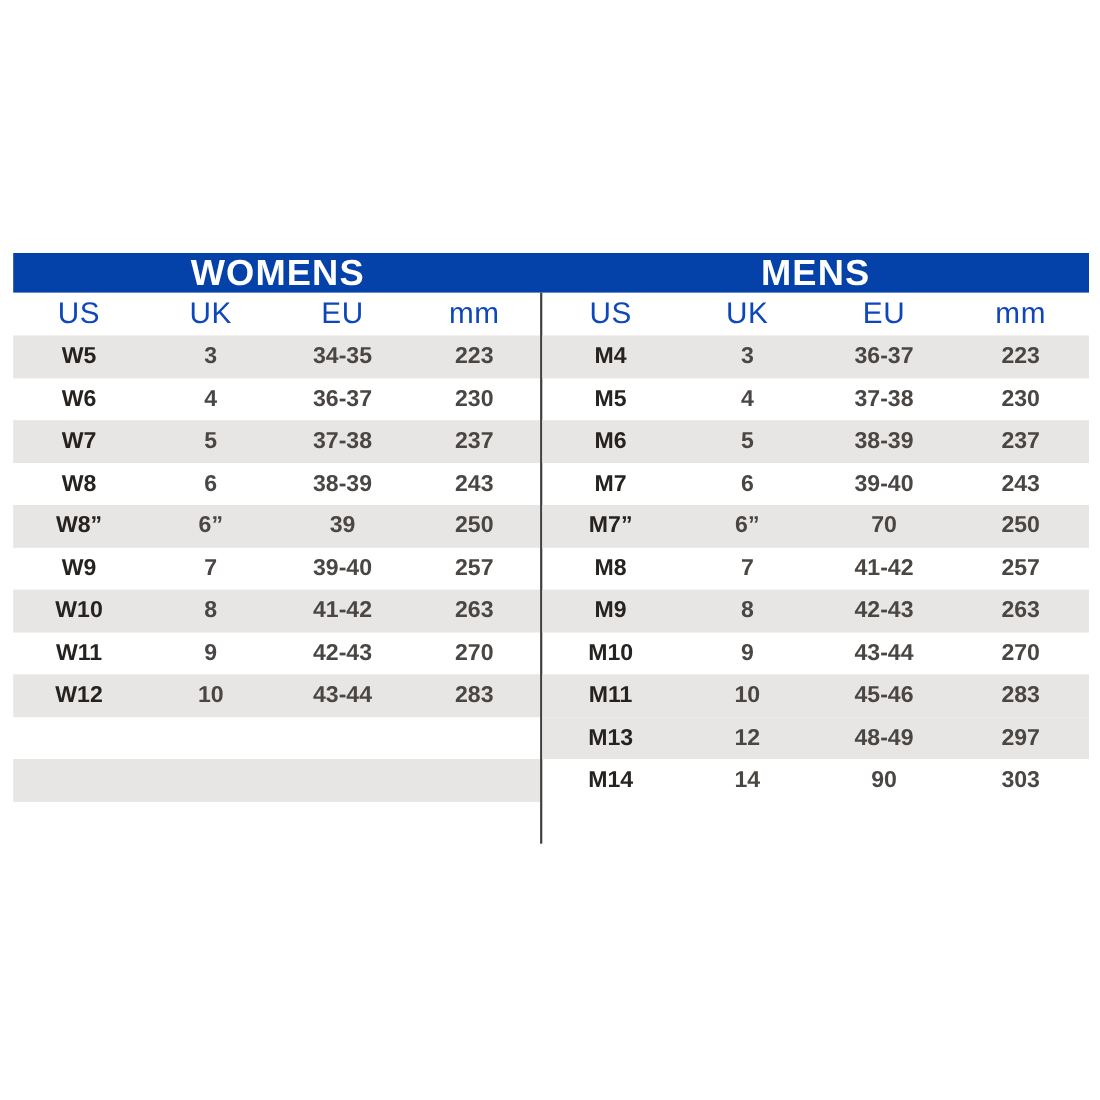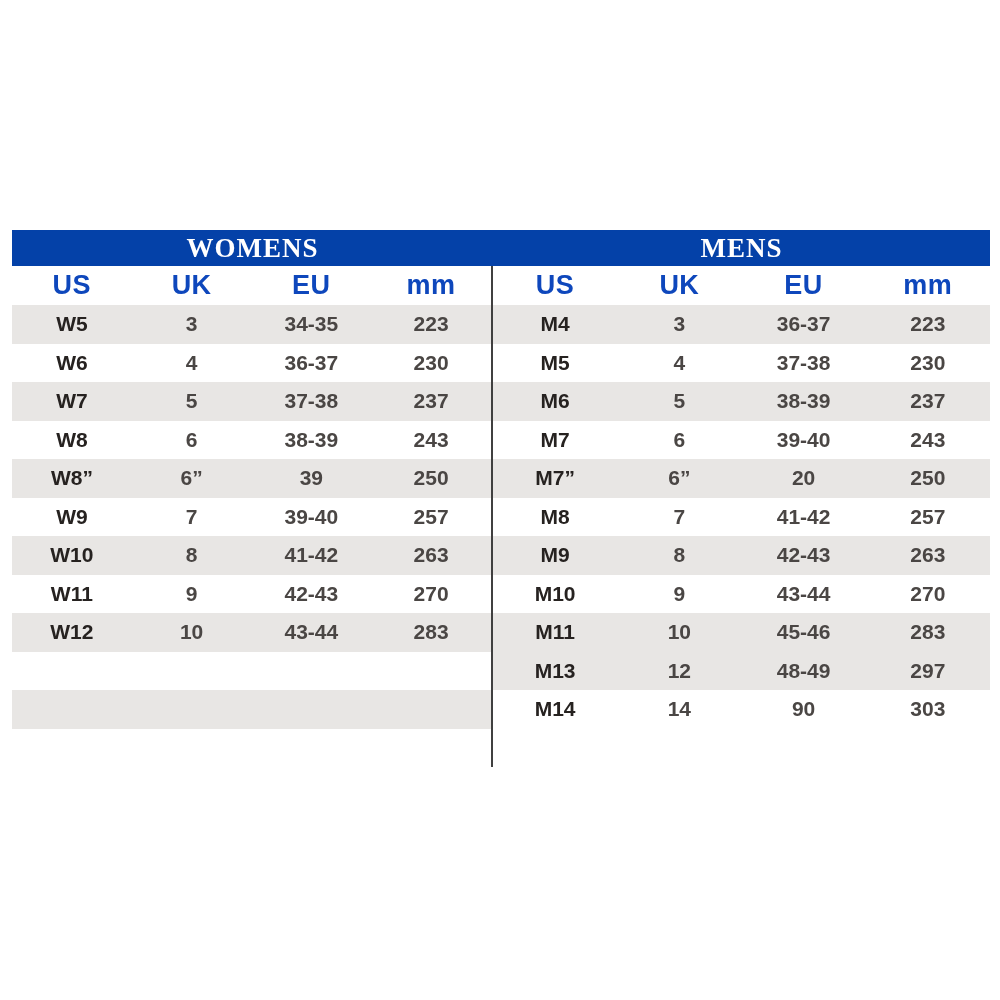--- a/index.html
+++ b/index.html
@@ -24,24 +24,23 @@
   .title-bar {
     display: flex;
     height: 36px;
     background: var(--header-bar-blue, #0441A8);
   }
   .title-cell {
     display: flex;
     align-items: center;
     justify-content: center;
     color: var(--title-text, #FFFFFF);
-    font-size: 27px;
+    font-size: 33px;
     font-weight: bold;
     letter-spacing: 1px;
-    font-family: Liberation Serif, serif;
   }
   .title-cell.left { width: 481px; }
   .title-cell.right { flex: 1; text-align: center; }
   .body {
     display: flex;
     align-items: stretch;
   }
   .half.left { width: 479px; }
   .half.right { flex: 1; }
   .divider {
@@ -51,21 +50,21 @@
   .col-headers {
     display: grid;
     grid-template-columns: repeat(4, 1fr);
     height: 39px;
     align-items: center;
   }
   .col-header {
     text-align: center;
     color: var(--column-header-blue, #0E47BC);
     font-size: 27px;
-    font-weight: bold;
+    font-weight: normal;
     letter-spacing: 0.5px;
   }
   .row {
     display: grid;
     grid-template-columns: repeat(4, 1fr);
     height: 38.5px;
     align-items: center;
   }
   .row.stripe {
     background: var(--stripe-gray, #E8E6E4);
@@ -206,21 +205,21 @@
             </div>
             <div class="row">
               <div class="cell us-col">M7</div>
               <div class="cell">6</div>
               <div class="cell">39-40</div>
               <div class="cell">243</div>
             </div>
             <div class="row stripe">
               <div class="cell us-col">M7”</div>
               <div class="cell">6”</div>
-              <div class="cell">20</div>
+              <div class="cell">70</div>
               <div class="cell">250</div>
             </div>
             <div class="row">
               <div class="cell us-col">M8</div>
               <div class="cell">7</div>
               <div class="cell">41-42</div>
               <div class="cell">257</div>
             </div>
             <div class="row stripe">
               <div class="cell us-col">M9</div>

